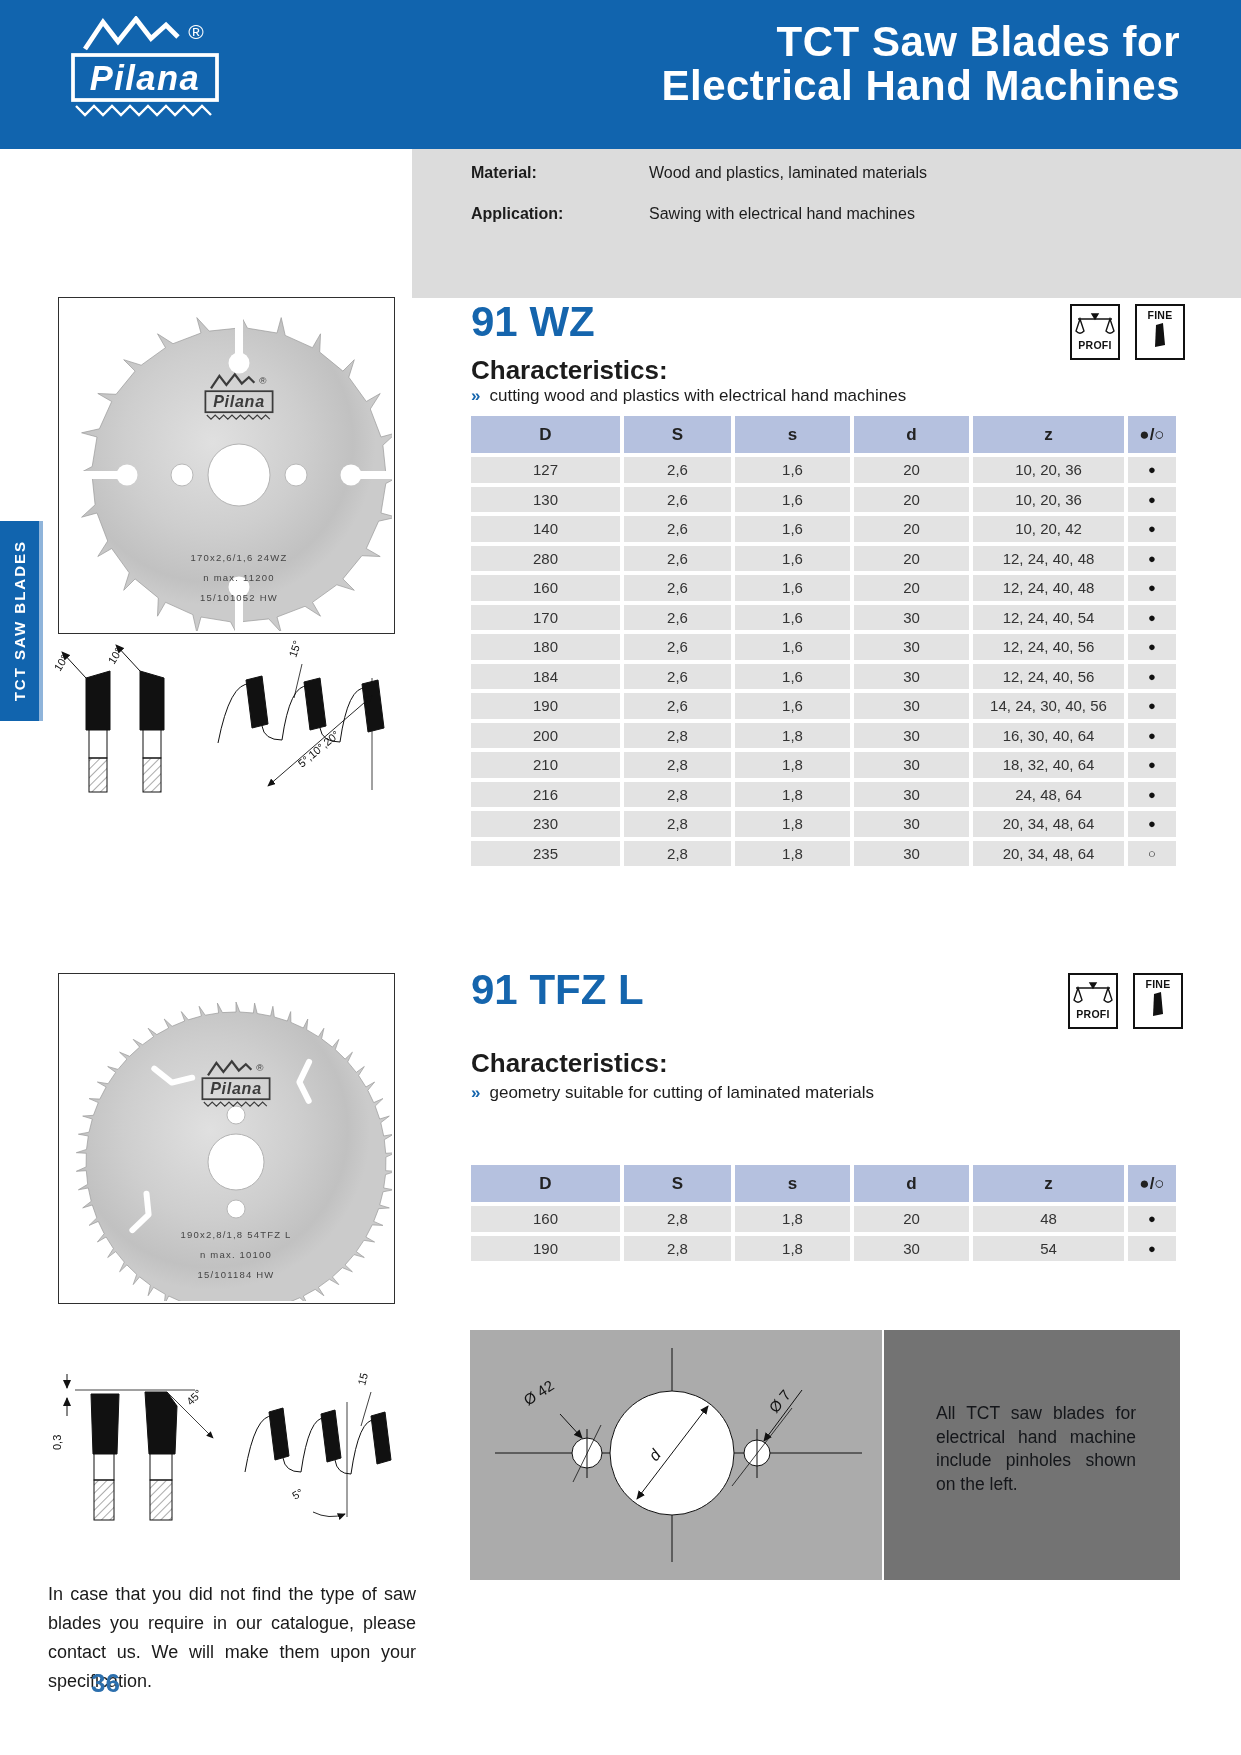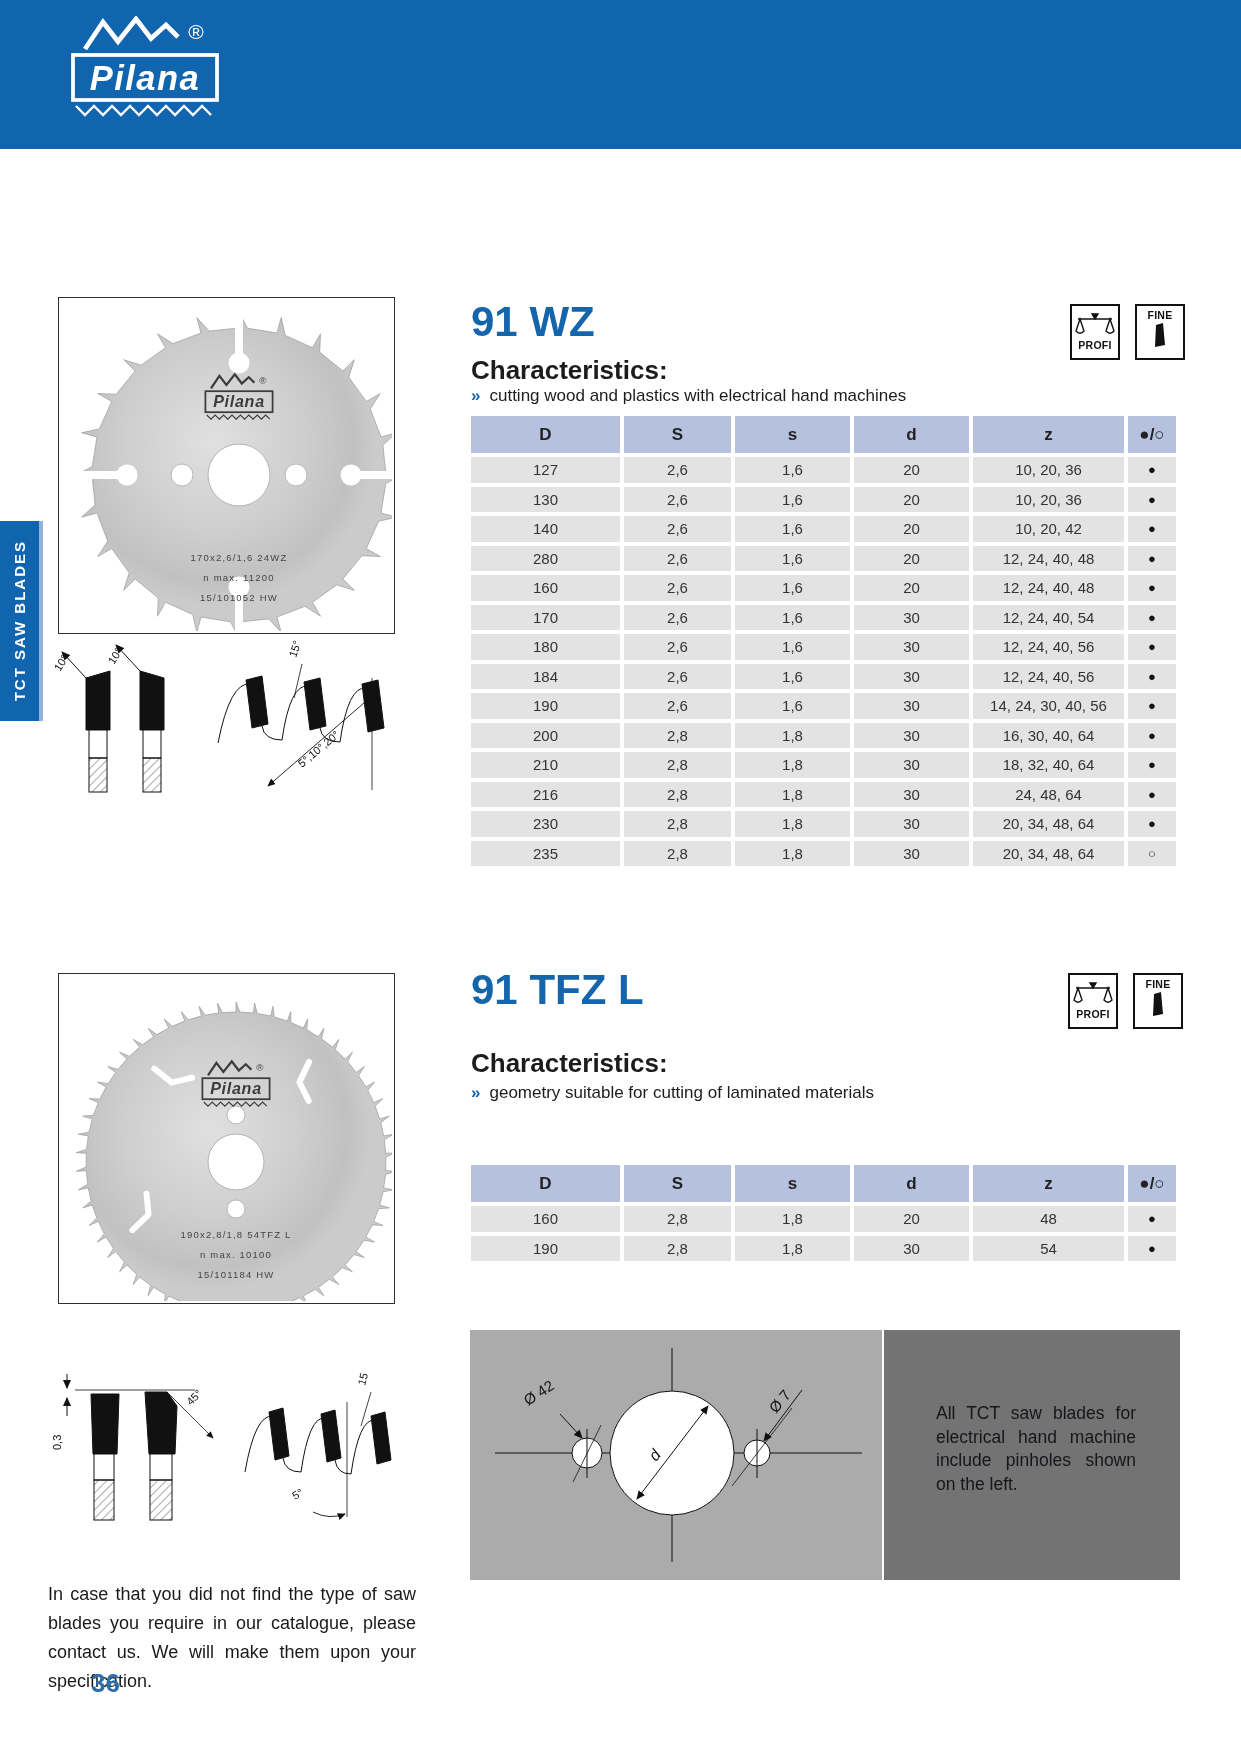--- a/index.html
+++ b/index.html
@@ -74,26 +74,36 @@
   <div class="hdr">
     <svg class="logo-svg" width="150" height="102" viewBox="0 0 100 68">
       <g fill="none" stroke="#fff">
         <polyline points="10,22 22,4 32,17 44,2 54,15 64,6 72,14" stroke-width="3.2"></polyline>
         <text x="84" y="15" font-size="14" fill="#fff" stroke="none" text-anchor="middle">®</text>
         <rect x="2" y="26" width="96" height="30" stroke-width="2.5"></rect>
         <text x="50" y="49" text-anchor="middle" fill="#fff" stroke="none" font-family="'DejaVu Serif', serif" font-style="italic" font-weight="bold" font-size="23" letter-spacing="1">Pilana</text>
         <polyline points="4,60 10,66 16,60 22,66 28,60 34,66 40,60 46,66 52,60 58,66 64,60 70,66 76,60 82,66 88,60 94,66" stroke-width="1.6"></polyline>
       </g>
     </svg>
+    <div class="hdr-title">
+      <div>TCT Saw Blades for</div>
+      <div>Electrical Hand Machines</div>
+    </div>
   </div>
 
   <div class="side-tab">
     <span>TCT SAW BLADES</span>
   </div>
 
+  <div class="mat">
+    <div class="mat-label" style="top:15px">Material:</div>
+    <div class="mat-value" style="top:15px">Wood and plastics, laminated materials</div>
+    <div class="mat-label" style="top:56px">Application:</div>
+    <div class="mat-value" style="top:56px">Sawing with electrical hand machines</div>
+  </div>
 
   <div class="blade-box" id="bladeBox1">
     <svg id="blade1" width="333" height="333" viewBox="0 0 333 333">
         <defs>
           <radialGradient id="b1g" cx="42%" cy="40%">
      <stop offset="0%" stop-color="#e0e0e0"></stop>
             <stop offset="55%" stop-color="#cecece"></stop>
      <stop offset="86%" stop-color="#c1c1c1"></stop>
             <stop offset="100%" stop-color="#cbcbcb"></stop>
           </radialGradient>

